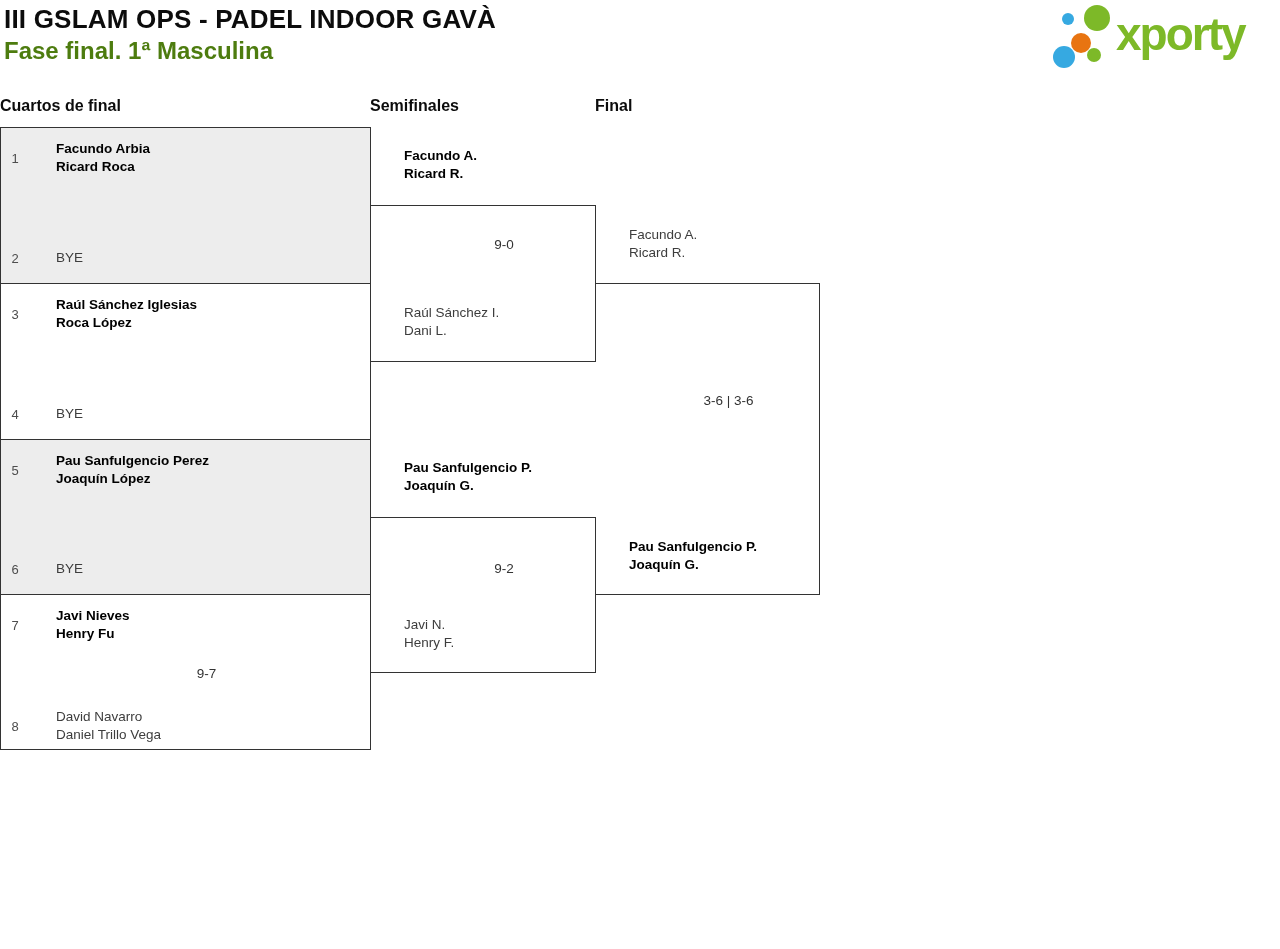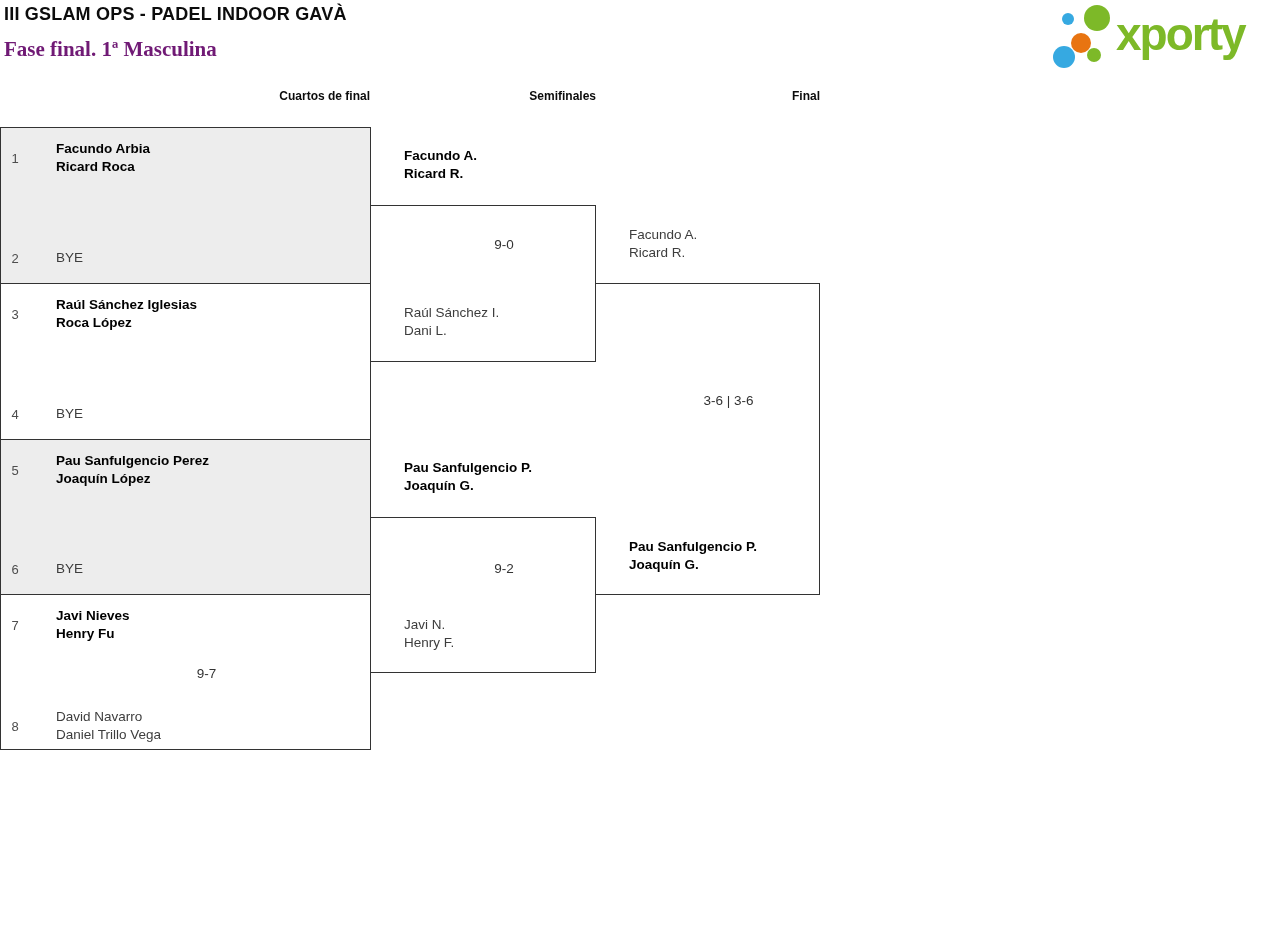--- a/index.html
+++ b/index.html
@@ -11,47 +11,47 @@
     background: #ffffff;
     font-family: "Liberation Sans", sans-serif;
     color: #111;
     overflow: hidden;
   }
   .abs { position: absolute; }
 
   
   .title {
     left: 4px; top: 4px;
-    font-size: 18px; font-weight: 700; color: #0c0c0c;
+    font-size: 26px; font-weight: 700; color: #0c0c0c;
     letter-spacing: 0.2px;
   }
   .subtitle {
     left: 4px; top: 37px;
-    font-size: 21px; font-weight: 700; color: #701a75; font-family: Liberation Serif, serif;
+    font-size: 24px; font-weight: 700; color: #4d7c0f;
   }
 
   
   .logo { left: 1050px; top: 0; width: 230px; height: 82px; cursor: pointer; }
   .dot { position: absolute; border-radius: 50%; }
   .dot-blue-sm   { left: 12px; top: 13px; width: 12px; height: 12px; background: #36a9e1; }
   .dot-green-lg  { left: 34px; top: 5px;  width: 26px; height: 26px; background: #7db928; }
   .dot-orange    { left: 21px; top: 33px; width: 20px; height: 20px; background: #e87411; }
   .dot-blue-lg   { left: 3px;  top: 46px; width: 22px; height: 22px; background: #36a9e1; }
   .dot-green-sm  { left: 37px; top: 48px; width: 14px; height: 14px; background: #7db928; }
   .logo-text {
     position: absolute; left: 66px; top: 8px;
     font-size: 46px; line-height: 52px; font-weight: 700;
     letter-spacing: -2px; color: #7db928;
   }
 
   
   .round-header {
-    top: 89px; height: 20px;
-    font-size: 12px; font-weight: 600; color: #0c0c0c;
-    text-align: right;
+    top: 97px; height: 20px;
+    font-size: 16px; font-weight: 600; color: #0c0c0c;
+    text-align: left;
   }
   .rh-qf { left: 0;     width: 370px; }
   .rh-sf { left: 370px; width: 226px; }
   .rh-f  { left: 595px; width: 225px; }
 
   
   .qf-box {
     position: absolute; left: 0; width: 371px;
     border: 1px solid #333;
     background: #ffffff;

